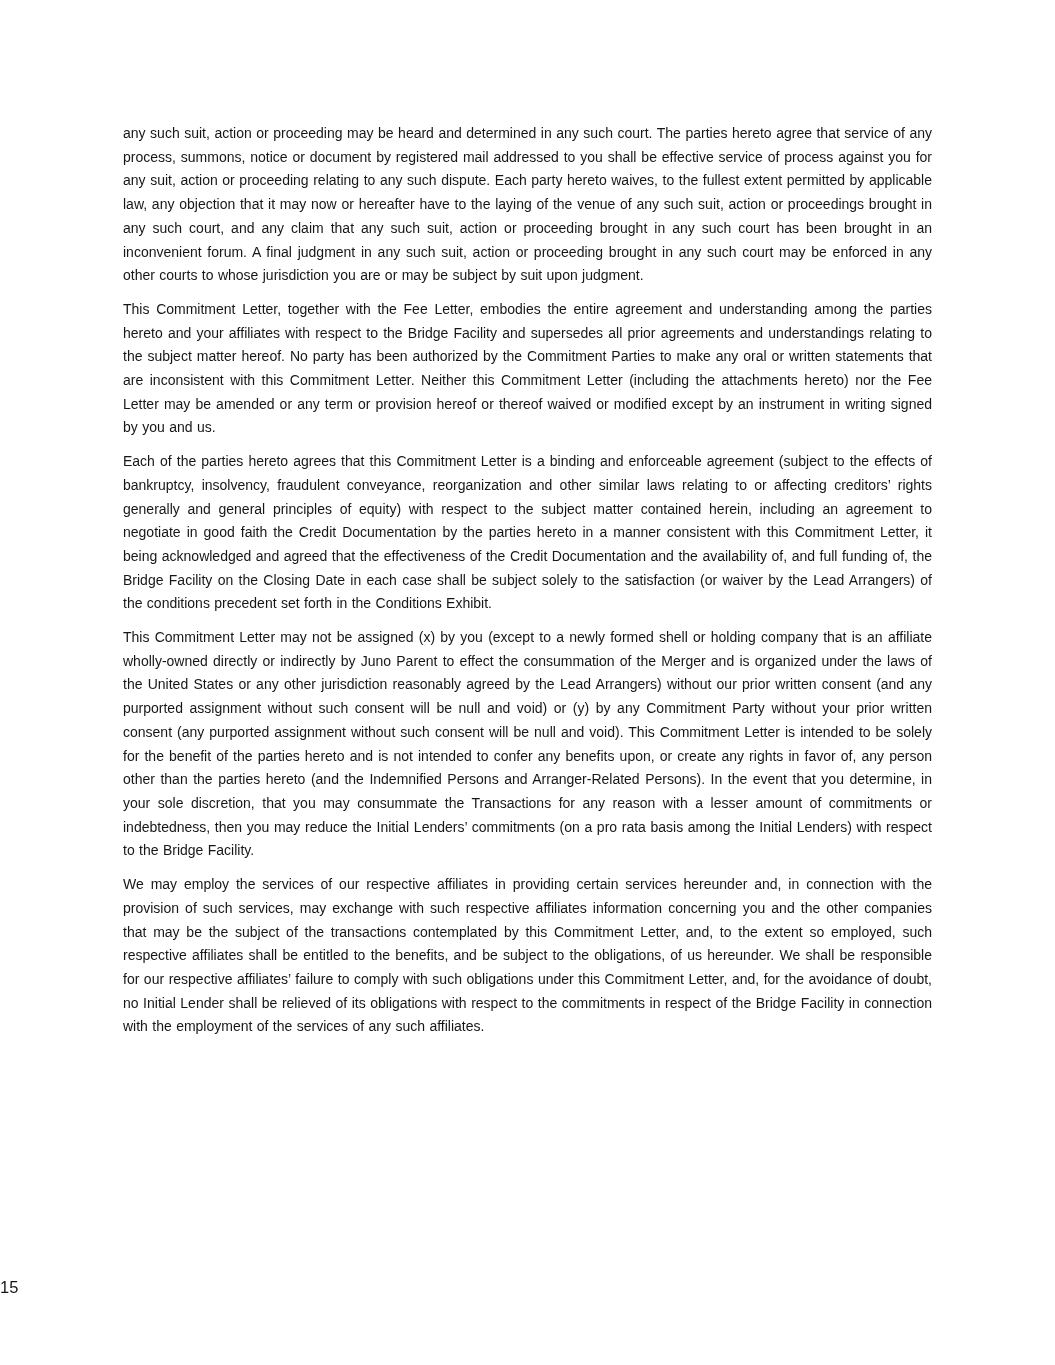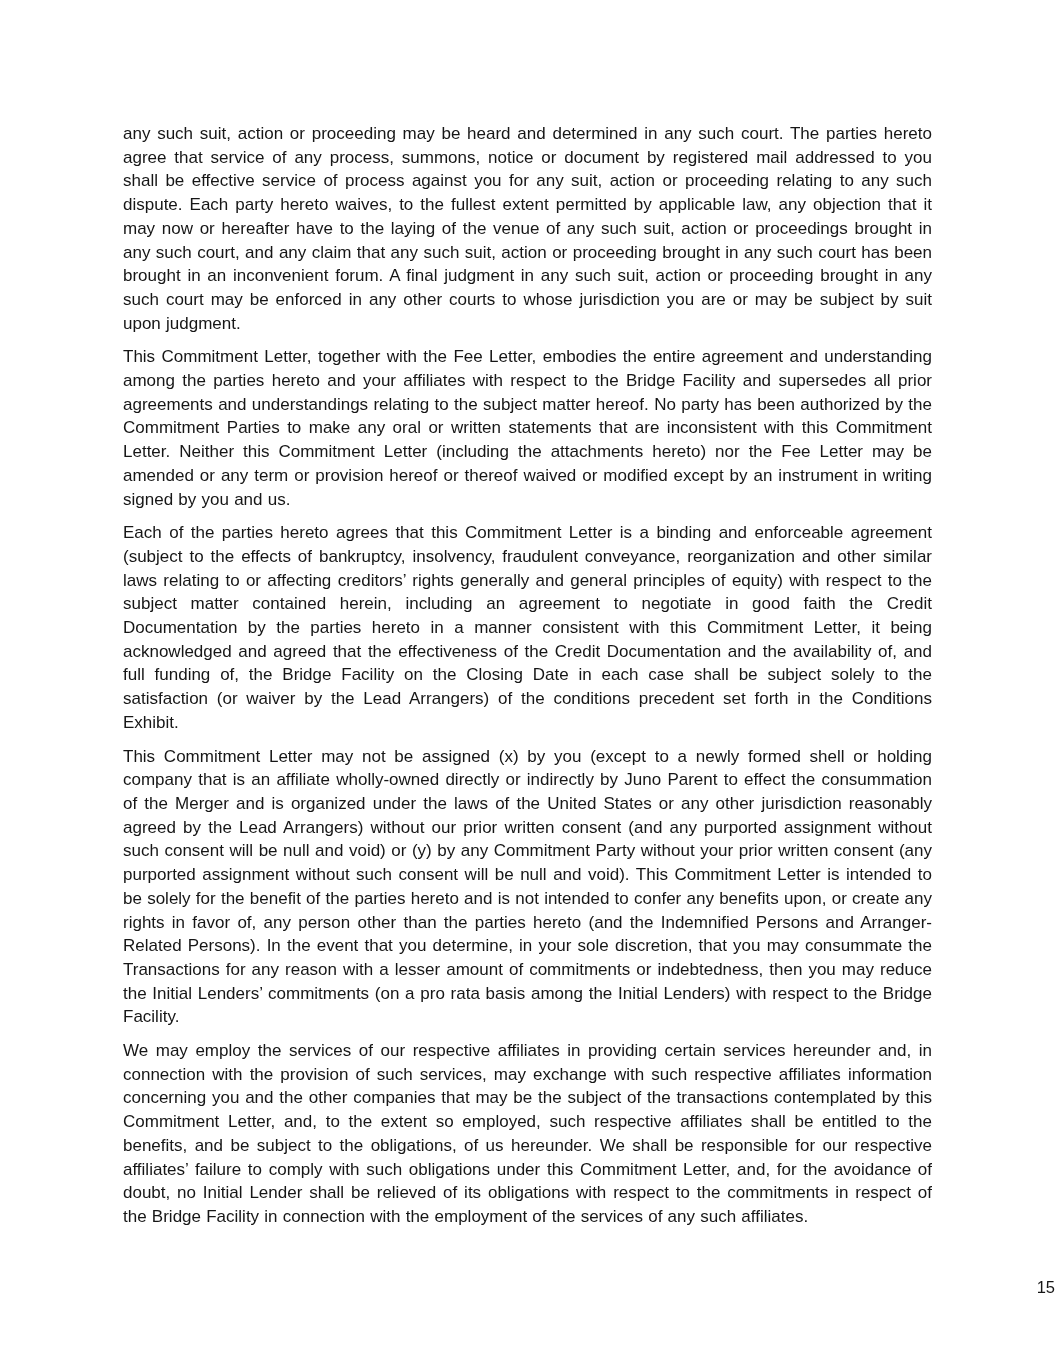--- a/index.html
+++ b/index.html
@@ -20,32 +20,32 @@
     inset: 0;
     background: #ffffff;
   }
   .doc-content {
     position: absolute;
     top: 122px;
     left: 123px;
     width: 809px;
   }
   .para {
-    font-size: 17px;
+    font-size: 14px;
     line-height: 23.7px;
     text-align: justify;
     margin: 0 0 10px 0;
     word-spacing: 0.5px;
   }
   .page-number {
     position: absolute;
     top: 1277px;
     left: 0;
     width: 100%;
-    text-align: right;
+    text-align: left;
     font-size: 16.5px;
     line-height: 20px;
     color: #161616;
   }
 </style>
 </head>
 <body>
 
 <div class="doc-page">
   <div class="doc-content">

